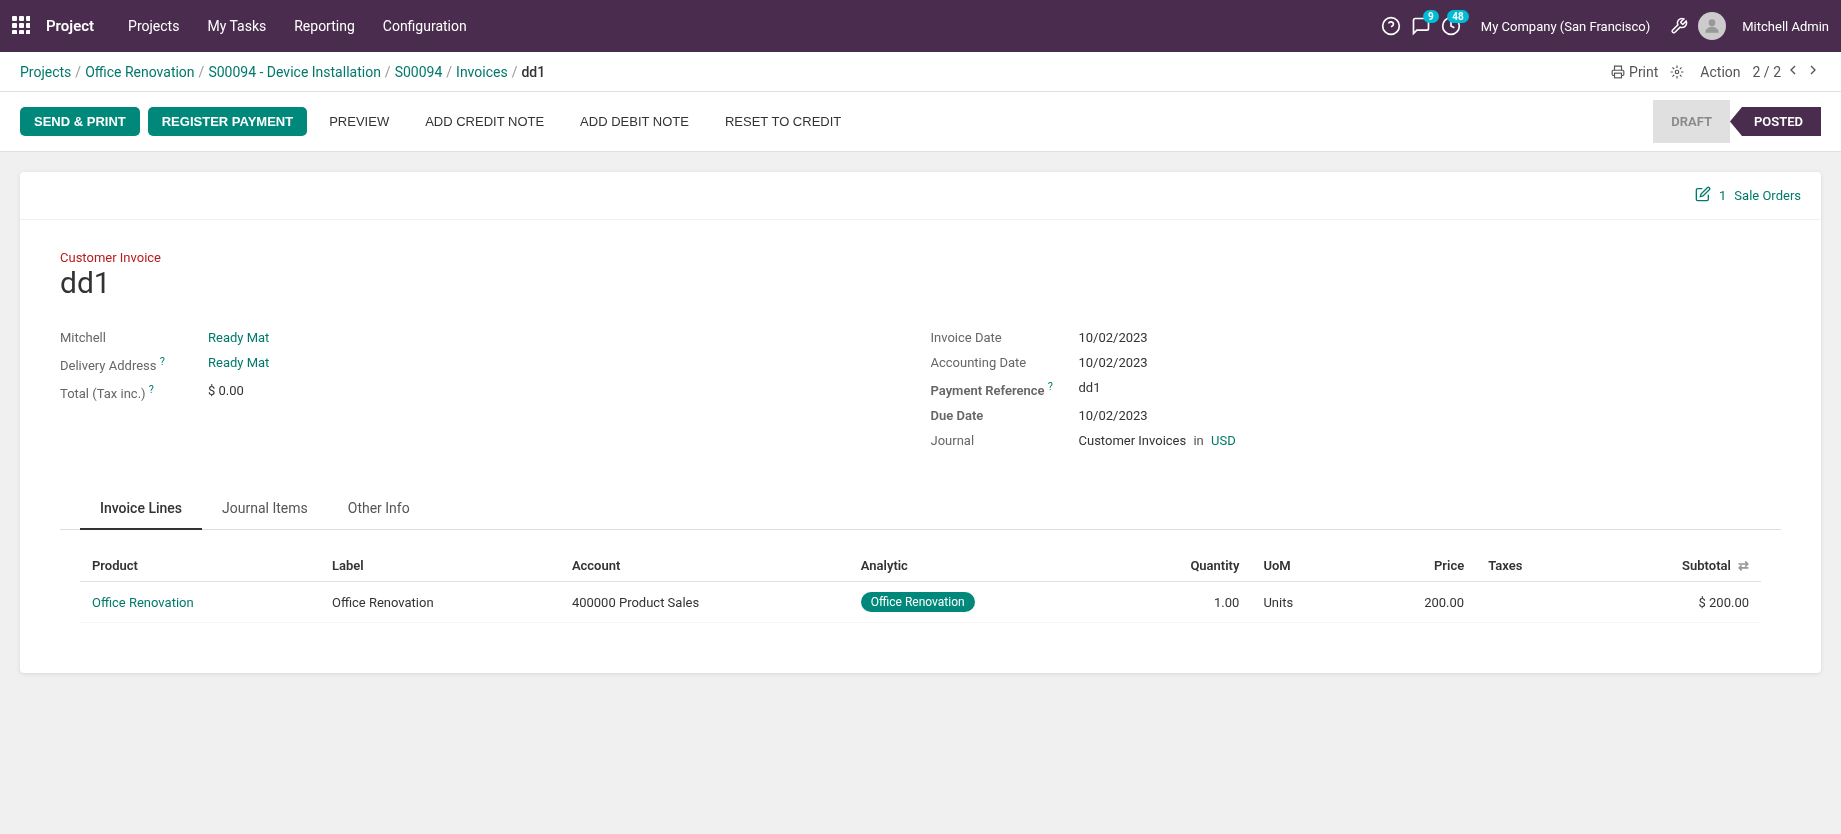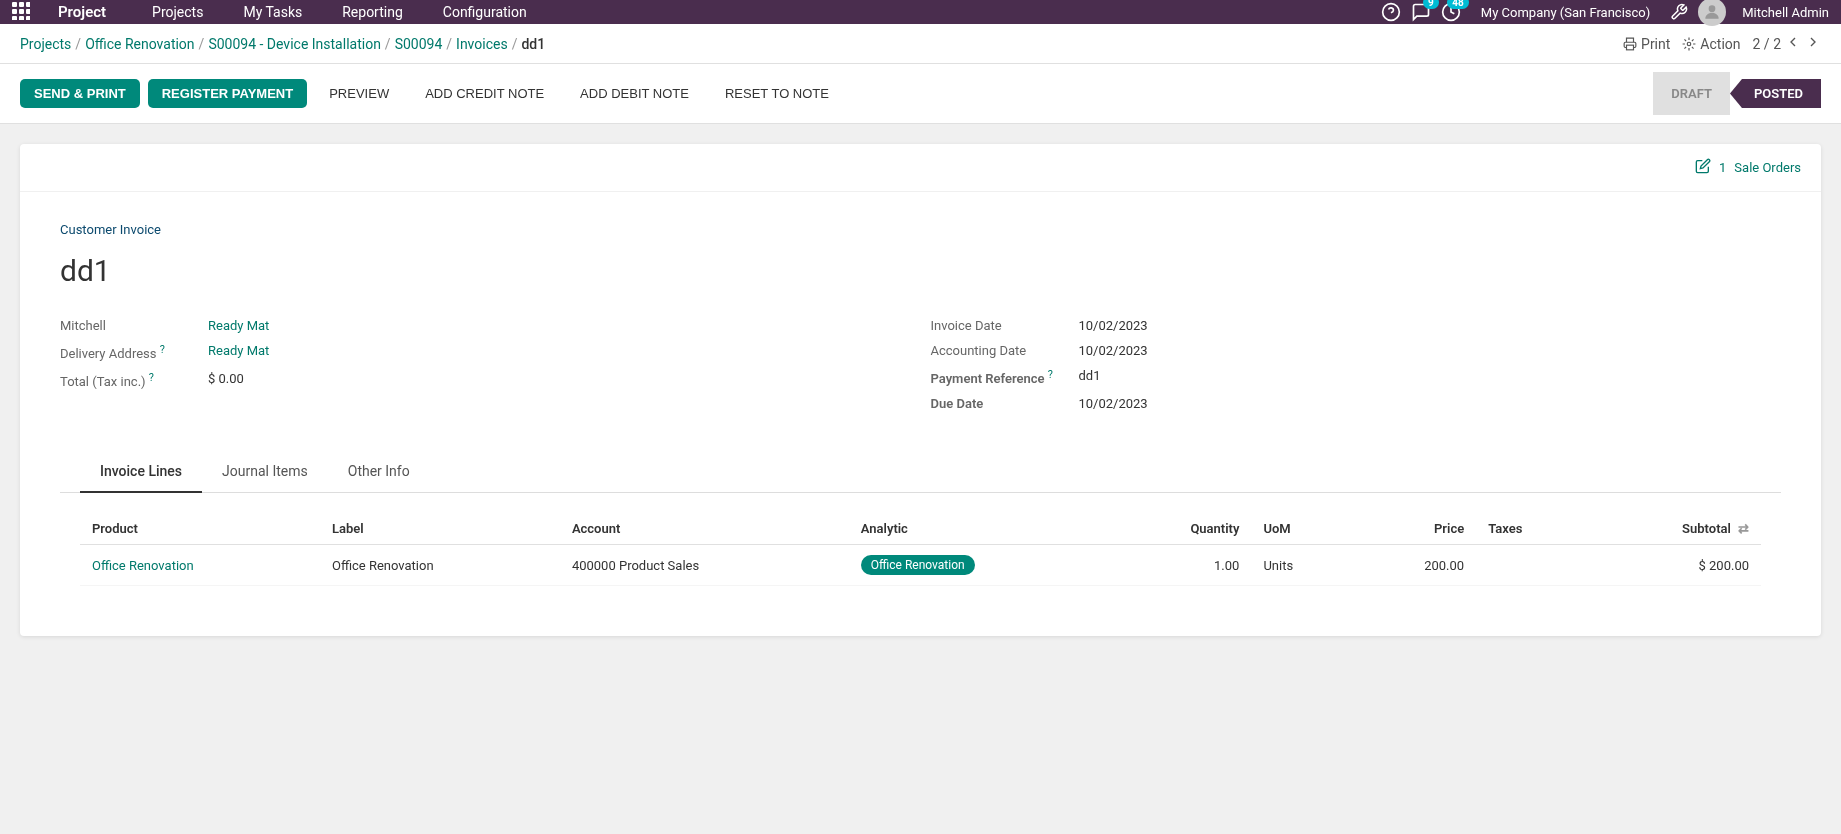--- a/index.html
+++ b/index.html
@@ -5,22 +5,22 @@
     * { box-sizing: border-box; margin: 0; padding: 0; }
     body { font-family: -apple-system, BlinkMacSystemFont, 'Segoe UI', Roboto, sans-serif; font-size: 14px; background: #f0f0f0; color: #333; }
 
     
     .top-nav {
       background: #4a2d4e;
       color: white;
       display: flex;
       align-items: center;
       padding: 0 12px;
-      height: 24px;
-      gap: 20px;
+      height: 52px;
+      gap: 8px;
     }
     .top-nav .app-grid-icon { margin-right: 8px; cursor: pointer; }
     .top-nav .app-name { font-weight: 600; font-size: 15px; margin-right: 16px; }
     .top-nav .nav-item { padding: 6px 10px; font-size: 14px; cursor: pointer; border-radius: 3px; }
     .top-nav .nav-spacer { flex: 1; }
     .top-nav .nav-icons { display: flex; align-items: center; gap: 10px; }
     .top-nav .icon-btn { position: relative; cursor: pointer; display: flex; align-items: center; }
     .top-nav .badge {
       position: absolute; top: -6px; right: -8px;
       background: #00bcd4; color: white; font-size: 10px;
@@ -38,21 +38,21 @@
       align-items: center;
       justify-content: space-between;
       border-bottom: 1px solid #e0e0e0;
     }
     .breadcrumb { display: flex; align-items: center; gap: 4px; font-size: 14px; color: #666; }
     .breadcrumb a { color: #00796b; text-decoration: none; }
     .breadcrumb span { color: #999; }
     .breadcrumb .current { color: #333; font-weight: 500; }
     .breadcrumb-actions { display: flex; align-items: center; gap: 12px; }
     .breadcrumb-actions .btn-print { color: #555; cursor: pointer; display: flex; align-items: center; gap: 4px; }
-    .breadcrumb-actions .btn-action { color: #555; cursor: pointer; display: flex; align-items: center; gap: 4px; }
+    .breadcrumb-actions .btn-action { color: #555; cursor: pointer; display: flex; align-items: center; gap: 16px; }
     .breadcrumb-actions .nav-arrows { display: flex; align-items: center; gap: 4px; color: #555; }
 
     
     .toolbar {
       background: white;
       padding: 8px 20px;
       display: flex;
       align-items: center;
       gap: 8px;
       border-bottom: 1px solid #e0e0e0;
@@ -129,21 +129,21 @@
       color: #00796b;
       cursor: pointer;
       font-size: 13px;
     }
     .sale-orders-link .edit-icon { color: #00796b; }
 
     
     .invoice-body {
       padding: 30px 40px;
     }
-    .invoice-type { font-size: 13px; color: #0c4a6e; margin-bottom: 16px; }
+    .invoice-type { font-size: 13px; color: #b91c1c; margin-bottom: 0; }
     .invoice-title { font-size: 30px; font-weight: 400; color: #333; margin-bottom: 30px; }
 
     .invoice-details {
       display: grid;
       grid-template-columns: 1fr 1fr;
       gap: 20px;
       margin-bottom: 30px;
     }
     .detail-row { display: flex; gap: 8px; margin-bottom: 10px; align-items: flex-start; }
     .detail-label { color: #666; font-size: 13px; min-width: 140px; }
@@ -312,21 +312,21 @@
     </div>
   </div>
 </div>
 
 <div class="toolbar">
   <button class="btn-teal">SEND &amp; PRINT</button>
   <button class="btn-teal">REGISTER PAYMENT</button>
   <button class="btn-text">PREVIEW</button>
   <button class="btn-text">ADD CREDIT NOTE</button>
   <button class="btn-text">ADD DEBIT NOTE</button>
-  <button class="btn-text">RESET TO NOTE</button>
+  <button class="btn-text">RESET TO CREDIT</button>
   <div class="status-bar">
     <span class="status-draft">DRAFT</span>
     <span class="status-posted">POSTED</span>
   </div>
 </div>
 
 <div class="main-content">
   <div class="invoice-card">
 
     <div class="sale-orders-banner">
@@ -383,20 +383,28 @@
           <div class="detail-row">
             <span class="detail-label bold">
               <span style="font-weight: 600;">Payment Reference</span>
               <sup style="color:#00796b; cursor:pointer;">?</sup>
             </span>
             <span class="detail-value">dd1</span>
           </div>
           <div class="detail-row">
             <span class="detail-label bold" style="font-weight: 600;">Due Date</span>
             <span class="detail-value">10/02/2023</span>
+          </div>
+          <div class="detail-row">
+            <span class="detail-label">Journal</span>
+            <span class="detail-value">
+              <span>Customer Invoices</span>
+              <span style="color:#555; margin: 0 4px;">in</span>
+              <span style="color:#00796b; cursor:pointer;">USD</span>
+            </span>
           </div>
         </div>
       </div>
 
       <div class="tabs">
         <div class="tab active">Invoice Lines</div>
         <div class="tab">Journal Items</div>
         <div class="tab">Other Info</div>
       </div>
 

